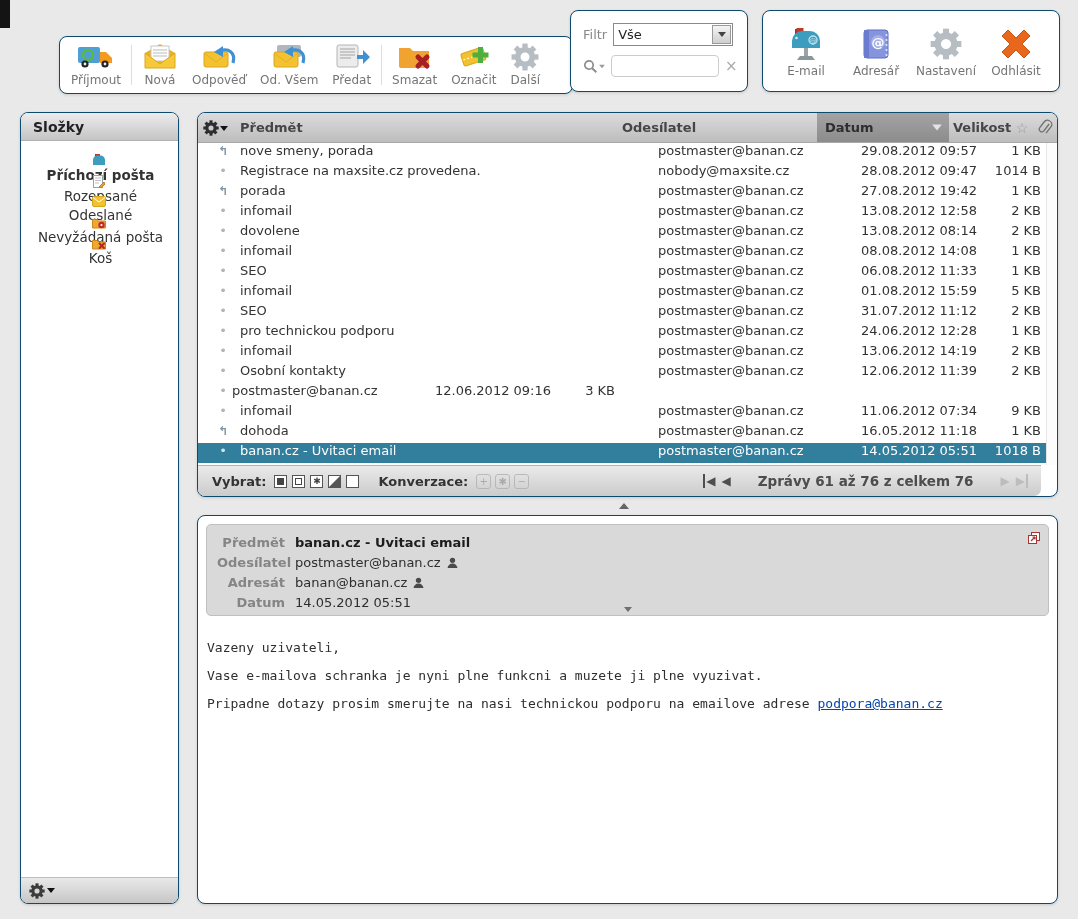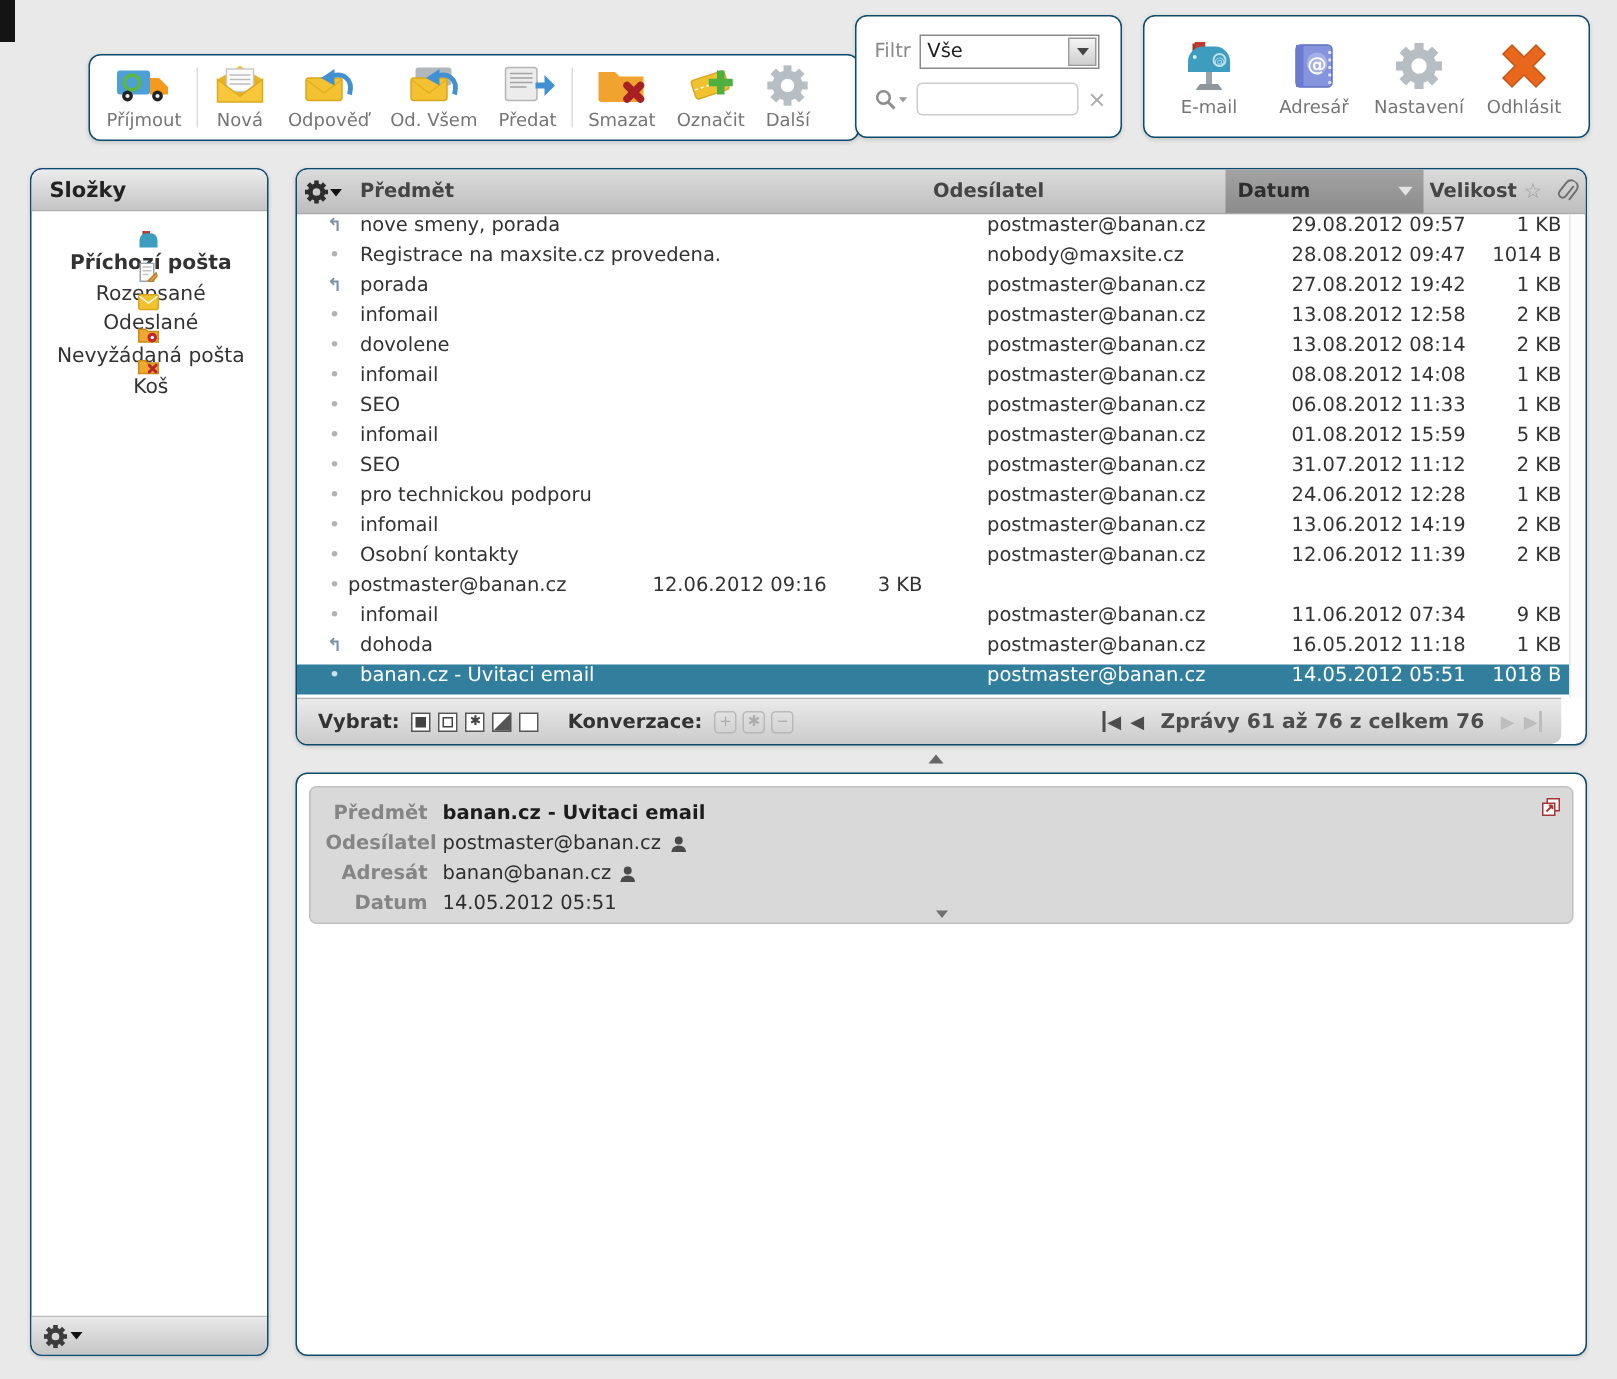--- a/index.html
+++ b/index.html
@@ -81,21 +81,21 @@
   .selbox .inner-fill{width:7px;height:7px;background:#444;}
   .selbox .inner-box{width:7px;height:7px;border:1.5px solid #444;box-sizing:border-box;}
   .selbox.invert{background:linear-gradient(to bottom right,#fff 49%,#555 51%);}
   .conv-ic{width:13px;height:13px;border:1px solid #adadad;border-radius:3px;color:#9c9c9c;font-size:10px;
     display:inline-flex;align-items:center;justify-content:center;margin-right:4px;opacity:.75;cursor:pointer;}
   .pager{margin-left:auto;display:flex;align-items:center;font-weight:bold;color:#4d4d4d;}
   .pg{font-size:12px;cursor:pointer;margin:0 3px;}
   .pg.first{border-left:2px solid #4d4d4d;padding-left:1px;}
   .pg.last{border-right:2px solid #bdbdbd;padding-right:1px;}
   .pg.disabled{color:#bdbdbd;cursor:default;}
-  .pager .txt{margin:0 8px;font-size:13.5px;}
+  .pager .txt{margin:0 24px;font-size:13.5px;}
   
   #splitter{position:absolute;left:619px;top:503px;width:0;height:0;cursor:row-resize;
     border-left:5px solid transparent;border-right:5px solid transparent;border-bottom:6px solid #666;}
   
   #preview-panel{left:197px;top:515px;width:861px;height:389px;}
   .pv-head{position:relative;margin:8px;height:92px;background:#d9d9d9;border:1px solid #c0c0c0;
     border-radius:5px;padding:7px 10px;box-sizing:border-box;}
   .pv-row{display:flex;align-items:center;height:20px;}
   .pv-label{width:68px;text-align:right;font-weight:bold;color:#858585;flex:none;}
   .pv-val{margin-left:10px;color:#2e2e2e;display:flex;align-items:center;}
@@ -596,13 +596,18 @@
     </div>
     <span class="ext-ic">
       <svg width="14" height="14">
           <rect x="4.5" y="1.5" width="8" height="8" fill="#fff" stroke="#a93434"></rect>
       <rect x="1.5" y="4.5" width="8" height="8" fill="#fff" stroke="#a93434"></rect>
       <path d="M4 10 L8 6 M8 6 h-2.5 M8 6 v2.5" stroke="#a93434" stroke-width="1.2" fill="none"></path>
         </svg>
     </span>
     <span class="pv-collapse"></span>
   </div>
+  <div class="pv-body">
+    <p>Vazeny uzivateli,</p>
+    <p>Vase e-mailova schranka je nyni plne funkcni a muzete ji plne vyuzivat.</p>
+    <p><span>Pripadne dotazy prosim smerujte na nasi technickou podporu na emailove adrese </span><a href="#">podpora@banan.cz</a></p>
+  </div>
 </div>
 
 </body></html>

